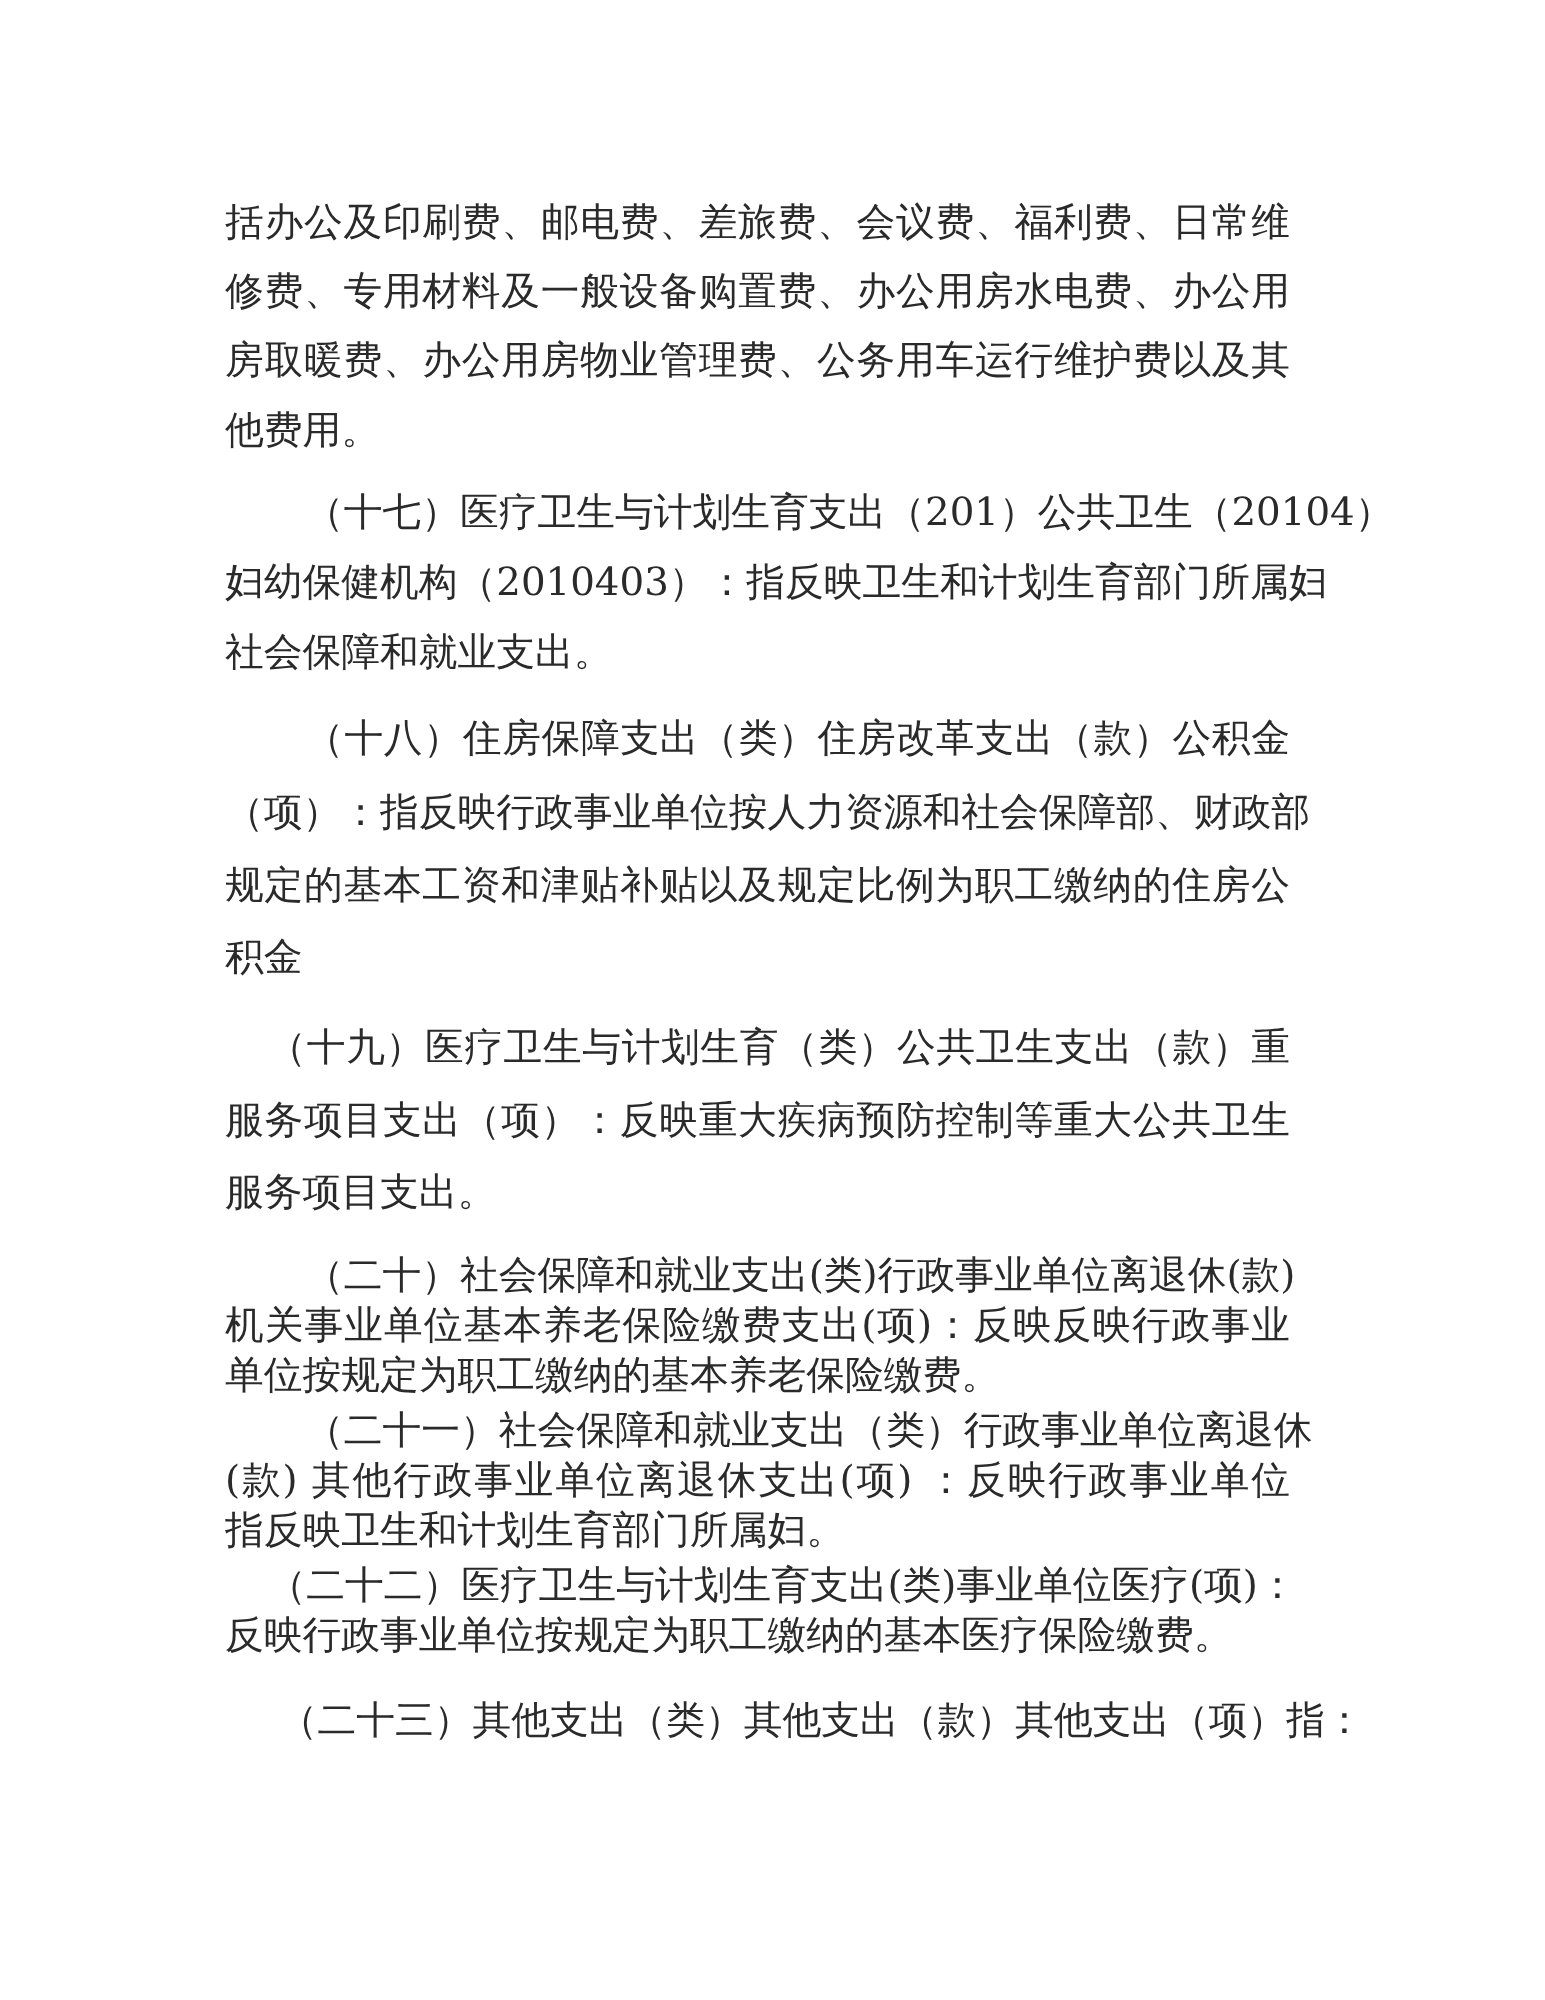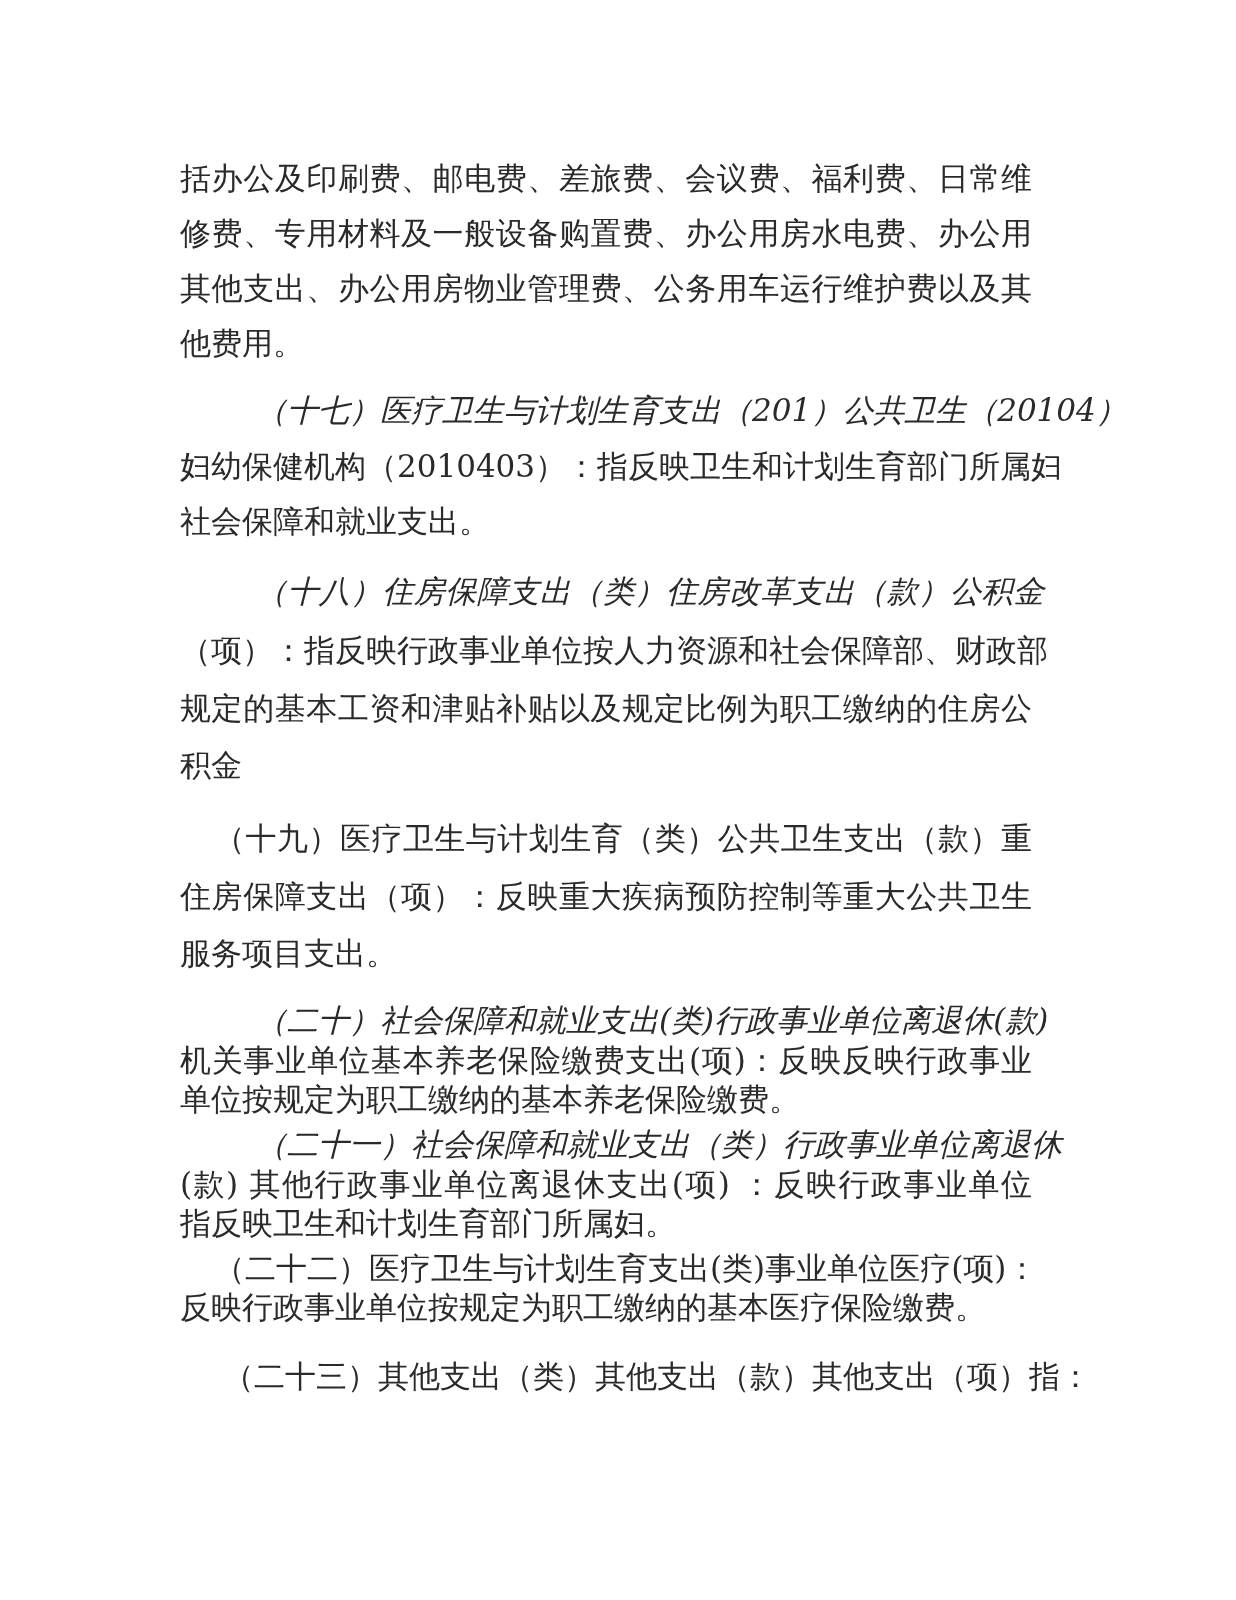--- a/index.html
+++ b/index.html
@@ -11,52 +11,52 @@
     width: 852px;
     font-family: "DejaVu Serif", "Liberation Serif", serif;
     font-size: 31px;
     color: #2a2a2a;
     white-space: nowrap;
     line-height: 40px;
     text-align: justify;
     text-align-last: justify;
   }
   .line.last { text-align-last: left; font-family: Liberation Serif, serif; }
-  .line.indent { left: 256px; width: 788px; font-style: italic; }
+  .line.indent { left: 244px; width: 788px; }
   .line.indent-s { left: 214px; width: 818px; }
   .line.indent-xs { left: 208px; width: 824px; margin-left: 15px; }
 </style>
 </head>
 <body>
 
 <div class="page">
 
   <div>
     <div class="line" style="top:158px">括办公及印刷费、邮电费、差旅费、会议费、福利费、日常维</div>
     <div class="line" style="top:213px">修费、专用材料及一般设备购置费、办公用房水电费、办公用</div>
-    <div class="line" style="top:268px">其他支出、办公用房物业管理费、公务用车运行维护费以及其</div>
+    <div class="line" style="top:268px">房取暖费、办公用房物业管理费、公务用车运行维护费以及其</div>
     <div class="line last" style="top:324px">他费用。</div>
   </div>
 
   <div>
     <div class="line indent" style="top:390px">（十七）医疗卫生与计划生育支出（201）公共卫生（20104）</div>
     <div class="line" style="top:446px">妇幼保健机构（2010403）：指反映卫生和计划生育部门所属妇</div>
     <div class="line last" style="top:502px">社会保障和就业支出。</div>
   </div>
 
   <div>
     <div class="line indent" style="top:571px">（十八）住房保障支出（类）住房改革支出（款）公积金</div>
     <div class="line" style="top:630px">（项）：指反映行政事业单位按人力资源和社会保障部、财政部</div>
     <div class="line" style="top:688px">规定的基本工资和津贴补贴以及规定比例为职工缴纳的住房公</div>
     <div class="line last" style="top:746px">积金</div>
   </div>
 
   <div>
     <div class="line indent-s" style="top:818px">（十九）医疗卫生与计划生育（类）公共卫生支出（款）重</div>
-    <div class="line" style="top:876px">住房保障支出（项）：反映重大疾病预防控制等重大公共卫生</div>
+    <div class="line" style="top:876px">服务项目支出（项）：反映重大疾病预防控制等重大公共卫生</div>
     <div class="line last" style="top:934px">服务项目支出。</div>
   </div>
 
   <div>
     <div class="line indent" style="top:1000px">（二十）社会保障和就业支出(类)行政事业单位离退休(款)</div>
     <div class="line" style="top:1040px">机关事业单位基本养老保险缴费支出(项)：反映反映行政事业</div>
     <div class="line last" style="top:1080px">单位按规定为职工缴纳的基本养老保险缴费。</div>
   </div>
 
   <div>

